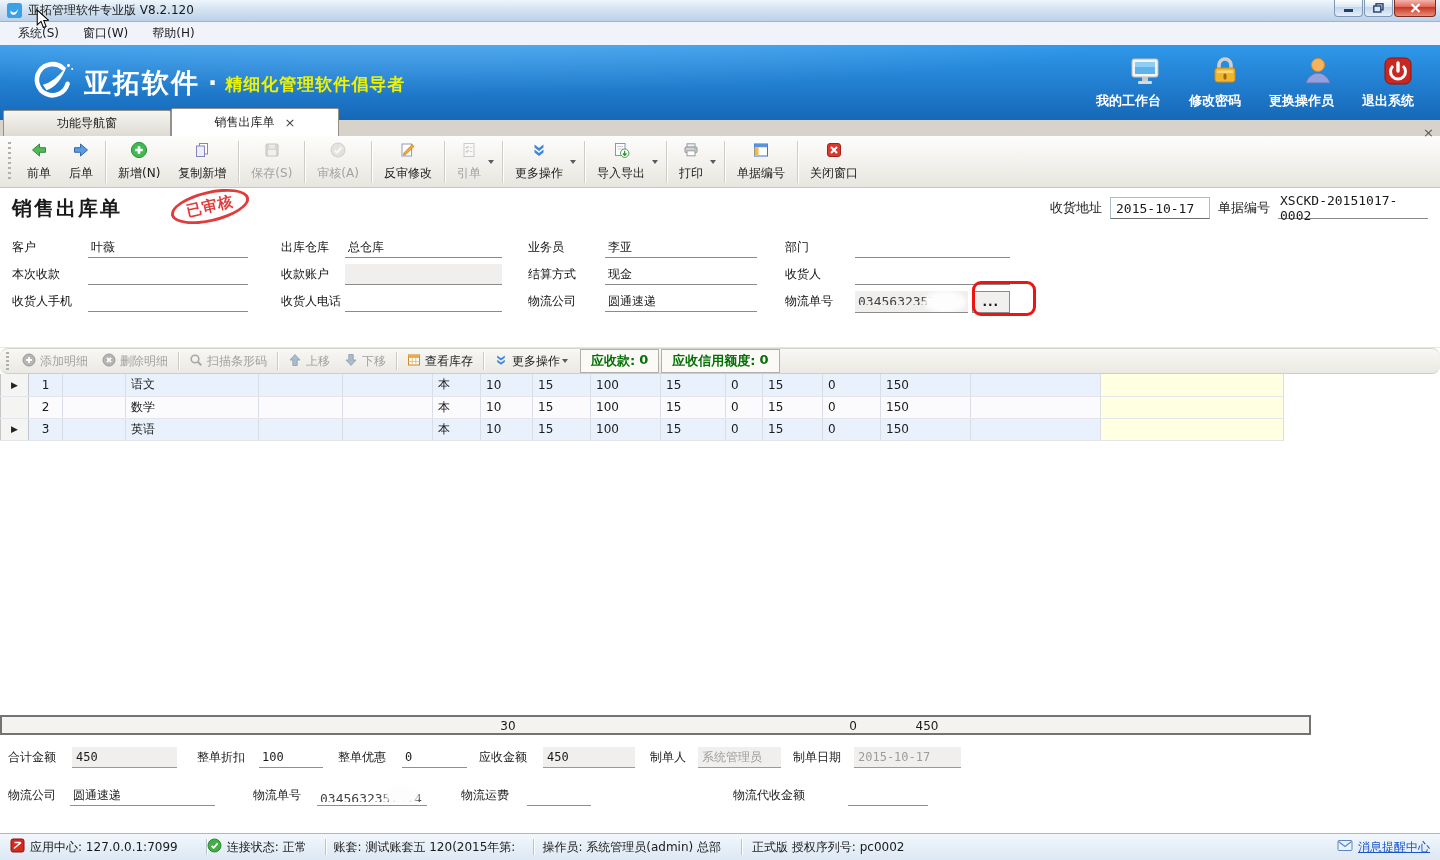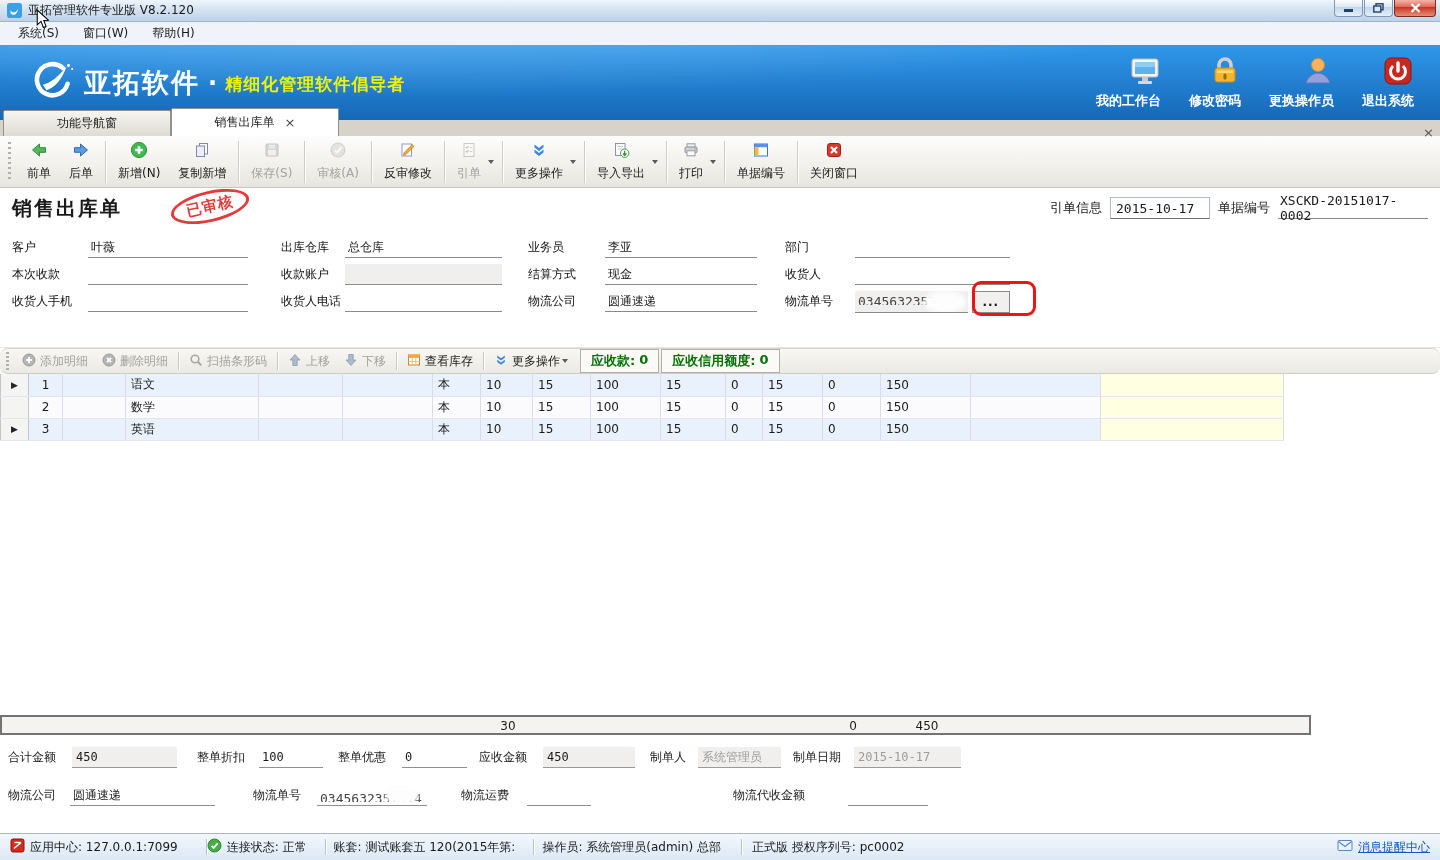--- a/index.html
+++ b/index.html
@@ -352,21 +352,21 @@
           <path d="M6 6l6 6M12 6l-6 6" stroke="#fff" stroke-width="2.1"></path>
         </svg></span>
     <span class="lbl">关闭窗口</span>
   </div>
 </div>
 
 <div class="doc-header">
   <span class="doc-title">销售出库单</span>
   <span class="stamp">已审核</span>
   <div class="doc-right">
-    <span class="doc-lbl">引单信息</span>
+    <span class="doc-lbl">收货地址</span>
     <div class="doc-date mono">2015-10-17</div>
     <span class="doc-lbl">单据编号</span>
     <div class="doc-no mono">XSCKD-20151017-0002</div>
   </div>
 </div>
 
 <div class="fields">
   <div class="frow">
     <span class="flabel f1l">客户</span>
     <div class="fval f1f">叶薇</div>

